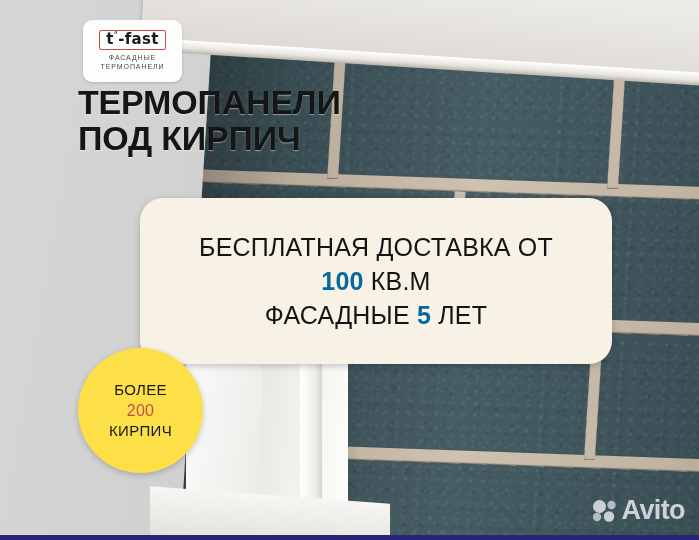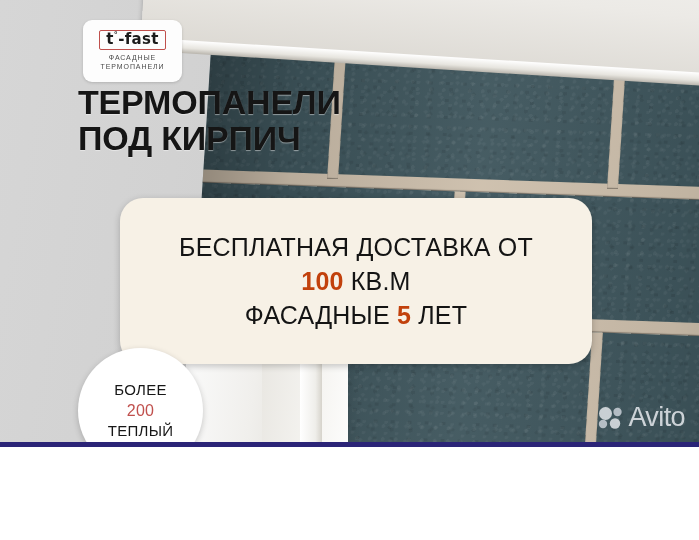--- a/index.html
+++ b/index.html
@@ -7,21 +7,21 @@
     padding: 0;
     background: #ffffff;
   }
   body {
     font-family: "Liberation Sans", sans-serif;
   }
 
   #ad {
     position: relative;
     width: 699px;
-    height: 447px;
+    height: 540px;
     overflow: hidden;
     background: #d3d3d3;
   }
 
   
   .photo {
     position: absolute;
     inset: 0;
     overflow: hidden;
   }
@@ -205,52 +205,52 @@
     font-weight: bold;
     color: #151515;
     letter-spacing: -0.2px;
     text-shadow: 0 1px 1px rgba(255,255,255,.45);
     white-space: pre-line;
   }
 
   
   .info-card {
     position: absolute;
-    left: 120px;
+    left: 140px;
     top: 198px;
     width: 472px;
     height: 166px;
     background: #f7f1e6;
     border-radius: 23px;
     box-shadow: 0 2px 7px rgba(0,0,0,.22);
     display: flex;
     flex-direction: column;
     align-items: center;
     justify-content: center;
     gap: 2px;
   }
   .info-line {
     font-size: 25px;
     font-weight: normal;
     color: #141414;
     line-height: 1.28;
     letter-spacing: .2px;
     white-space: nowrap;
   }
-  .hl { color: #c2410c; font-weight: bold; }
+  .hl { color: #0369a1; font-weight: bold; }
 
   
   .badge {
     position: absolute;
     left: 78px;
     top: 348px;
     width: 125px;
     height: 125px;
     border-radius: 50%;
-    background: #ffffff;
+    background: #fde047;
     box-shadow: 0 2px 6px rgba(0,0,0,.20);
     display: flex;
     flex-direction: column;
     align-items: center;
     justify-content: center;
     gap: 1px;
   }
   .badge-line {
     font-size: 15px;
     color: #171717;
@@ -266,21 +266,21 @@
     right: 14px;
     bottom: 16px;
     display: flex;
     align-items: center;
     gap: 5px;
     opacity: .82;
   }
   .avito-dots { display: block; }
   .avito-text {
     font-size: 27px;
-    font-weight: normal;
+    font-weight: bold;
     color: #eceff3;
     letter-spacing: -0.6px;
     line-height: 1;
   }
 
   
   .bottom-bar {
     position: absolute;
     left: 0;
     bottom: 0;
@@ -348,21 +348,21 @@
     <div class="info-line">
       <span>ФАСАДНЫЕ</span>
       <span class="hl">5</span>
       <span>ЛЕТ</span>
     </div>
   </div>
 
   <div class="badge">
     <div class="badge-line">БОЛЕЕ</div>
     <div class="badge-line num">200</div>
-    <div class="badge-line">ТЕПЛЫЙ</div>
+    <div class="badge-line">КИРПИЧ</div>
   </div>
 
   <div class="avito">
     <svg class="avito-dots" width="25" height="22" viewBox="0 0 25 22">
       <circle cx="7.5" cy="6.5" r="6.5" fill="#e8ebef"></circle>
       <circle cx="19.5" cy="5" r="4.2" fill="#ced4dc"></circle>
       <circle cx="5" cy="17" r="4.2" fill="#ced4dc"></circle>
       <circle cx="17" cy="16.5" r="5.2" fill="#e8ebef"></circle>
     </svg>
     <div class="avito-text">Avito</div>

